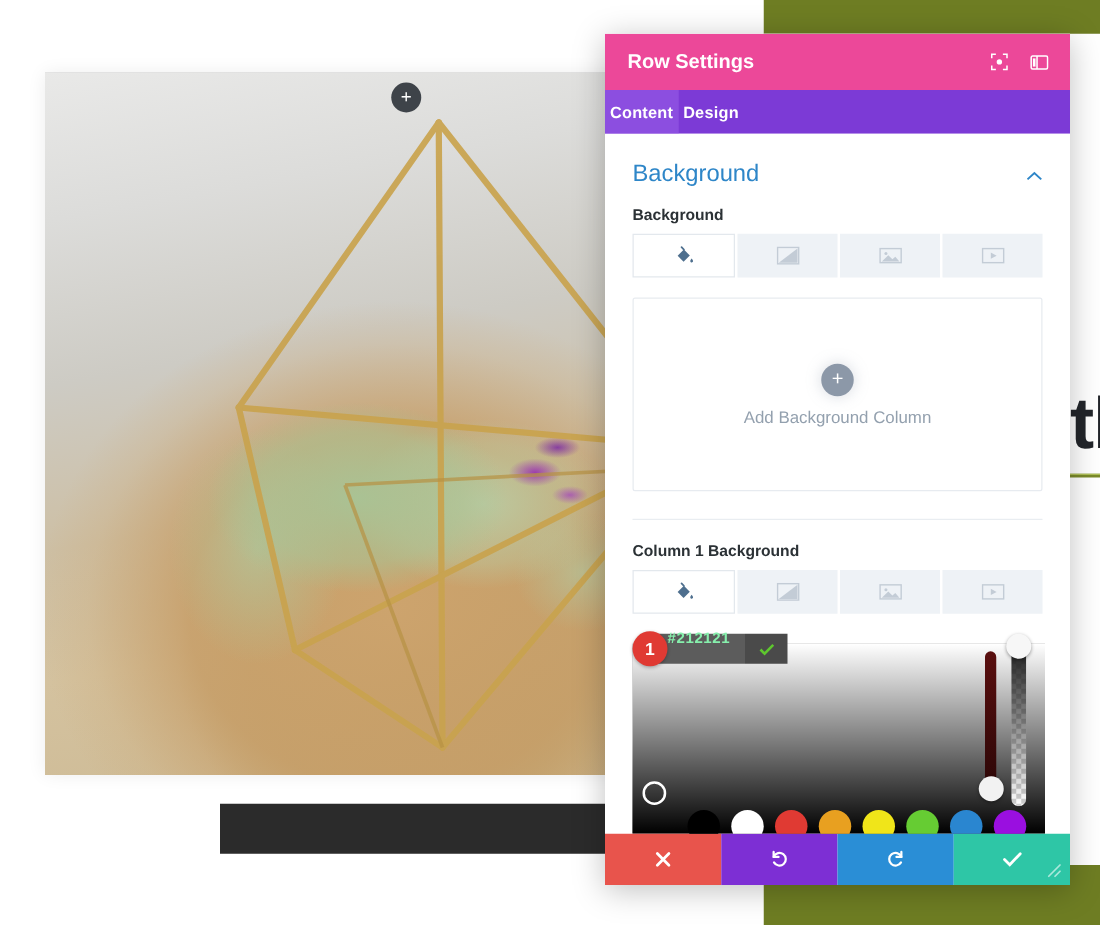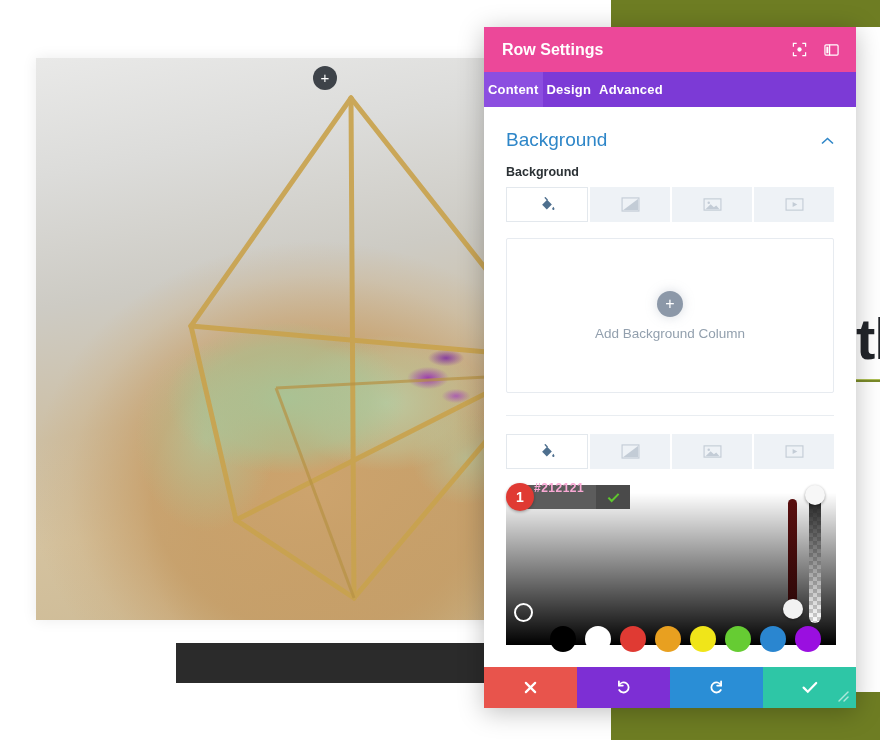--- a/index.html
+++ b/index.html
@@ -171,21 +171,21 @@
   }
   .alpha-knob {
     position: absolute; left: 299px; top: 0px; width: 20px; height: 20px;
     border-radius: 50%; background: #f7f7f7; box-shadow: 0 1px 3px rgba(0,0,0,.4);
   }
   .hex-box {
     position: absolute; left: 12px; top: 0px; height: 24px; display: flex;
     align-items: stretch; z-index: 4;
   }
   .hex-val {
-    background: #5c5c5c; color: #f9a8d4; font-size: 12px; font-weight: bold;
+    background: #5c5c5c; color: #86efac; font-size: 12px; font-weight: bold;
     padding: 0 12px 18px 16px; display: flex; align-items: center;
     letter-spacing: .5px;
   }
   .hex-ok {
     background: #4a4a4a; width: 34px; display: flex; align-items: center;
     justify-content: center; color: #5ec72e; font-size: 13px; cursor: pointer;
   }
   .badge-1 {
     position: absolute; left: 0px; top: -2px; width: 28px; height: 28px;
     border-radius: 50%; background: #e03a33; color: #ffffff;
@@ -269,21 +269,20 @@
           <rect x="1" y="1.5" width="14" height="11" rx="1.2"></rect>
           <path d="M6 1.5v11"></path>
           <rect x="2.5" y="3.5" width="2.2" height="7" fill="#ffffff" stroke="none"></rect>
         </svg>
       </div>
     </div>
 
     <div class="tabs">
       <div class="tab active">Content</div>
       <div class="tab">Design</div>
-      <div class="tab">Advanced</div>
     </div>
 
     <div class="modal-body">
 
       <div class="section-head">
         <div class="section-title">Background</div>
         <div class="chev">
           <svg width="13" height="8" viewBox="0 0 13 8" fill="none" stroke="#2e86c8" stroke-width="1.6">
             <path d="M1 6.5 L6.5 1.5 L12 6.5"></path>
           </svg>
@@ -320,20 +319,21 @@
         </div>
       </div>
 
       <div class="add-panel">
         <div class="add-circle">+</div>
         <div class="add-text">Add Background Column</div>
       </div>
 
       <div class="divider-line"></div>
 
+      <div class="field-label">Column 1 Background</div>
       <div class="bg-tabs">
         <div class="bg-tab active">
           <svg width="17" height="17" viewBox="0 0 18 18" fill="none">
             <path d="M3.3 9.2 L8.6 3.9 L13.6 8.9 L8.3 14.2 Z" fill="#4e6f8e"></path>
             <path d="M8.6 3.9 L6.6 1.9" stroke="#4e6f8e" stroke-width="1.5" stroke-linecap="round"></path>
             <path d="M15.2 11.4 c1.2 1.6 1.5 2.4 0.8 3.1 -0.7 0.7 -1.8 0.3 -2 -0.7 -0.1 -0.7 0.4 -1.4 1.2 -2.4 Z" fill="#4e6f8e"></path>
           </svg>
         </div>
         <div class="bg-tab">
           <svg width="19" height="15" viewBox="0 0 20 16">

